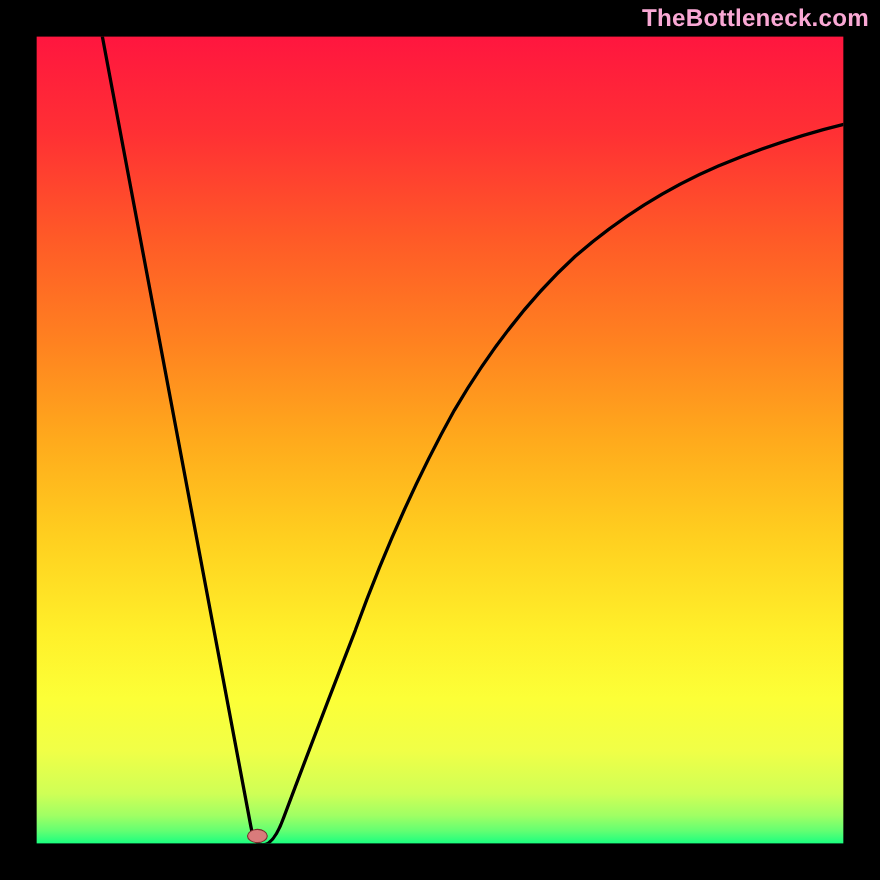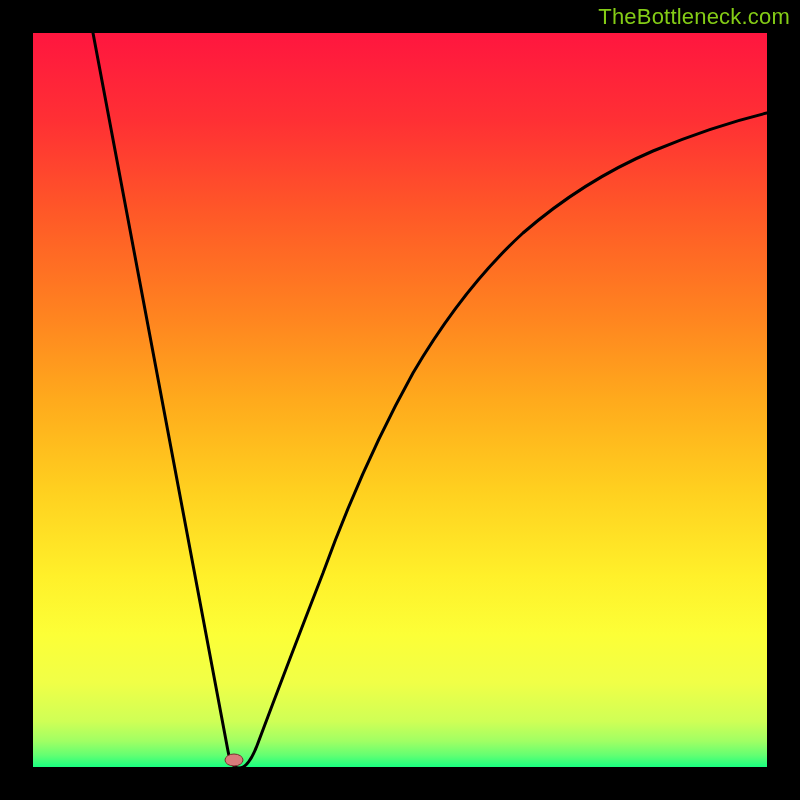--- a/index.html
+++ b/index.html
@@ -22,23 +22,23 @@
     left: 33px;
     top: 33px;
     width: 734px;
     height: 734px;
     overflow: hidden;
   }
   .watermark {
     position: absolute;
     top: 4px;
     right: 10px;
-    color: #84cc16;
+    color: #f9a8d4;
     font-size: 22px;
-    font-weight: 400;
+    font-weight: 700;
     letter-spacing: 0.2px;
     pointer-events: none;
     font-family: Arial, Helvetica, sans-serif;
   }
   svg {
     display: block;
   }
 </style>
 </head>
 <body>

